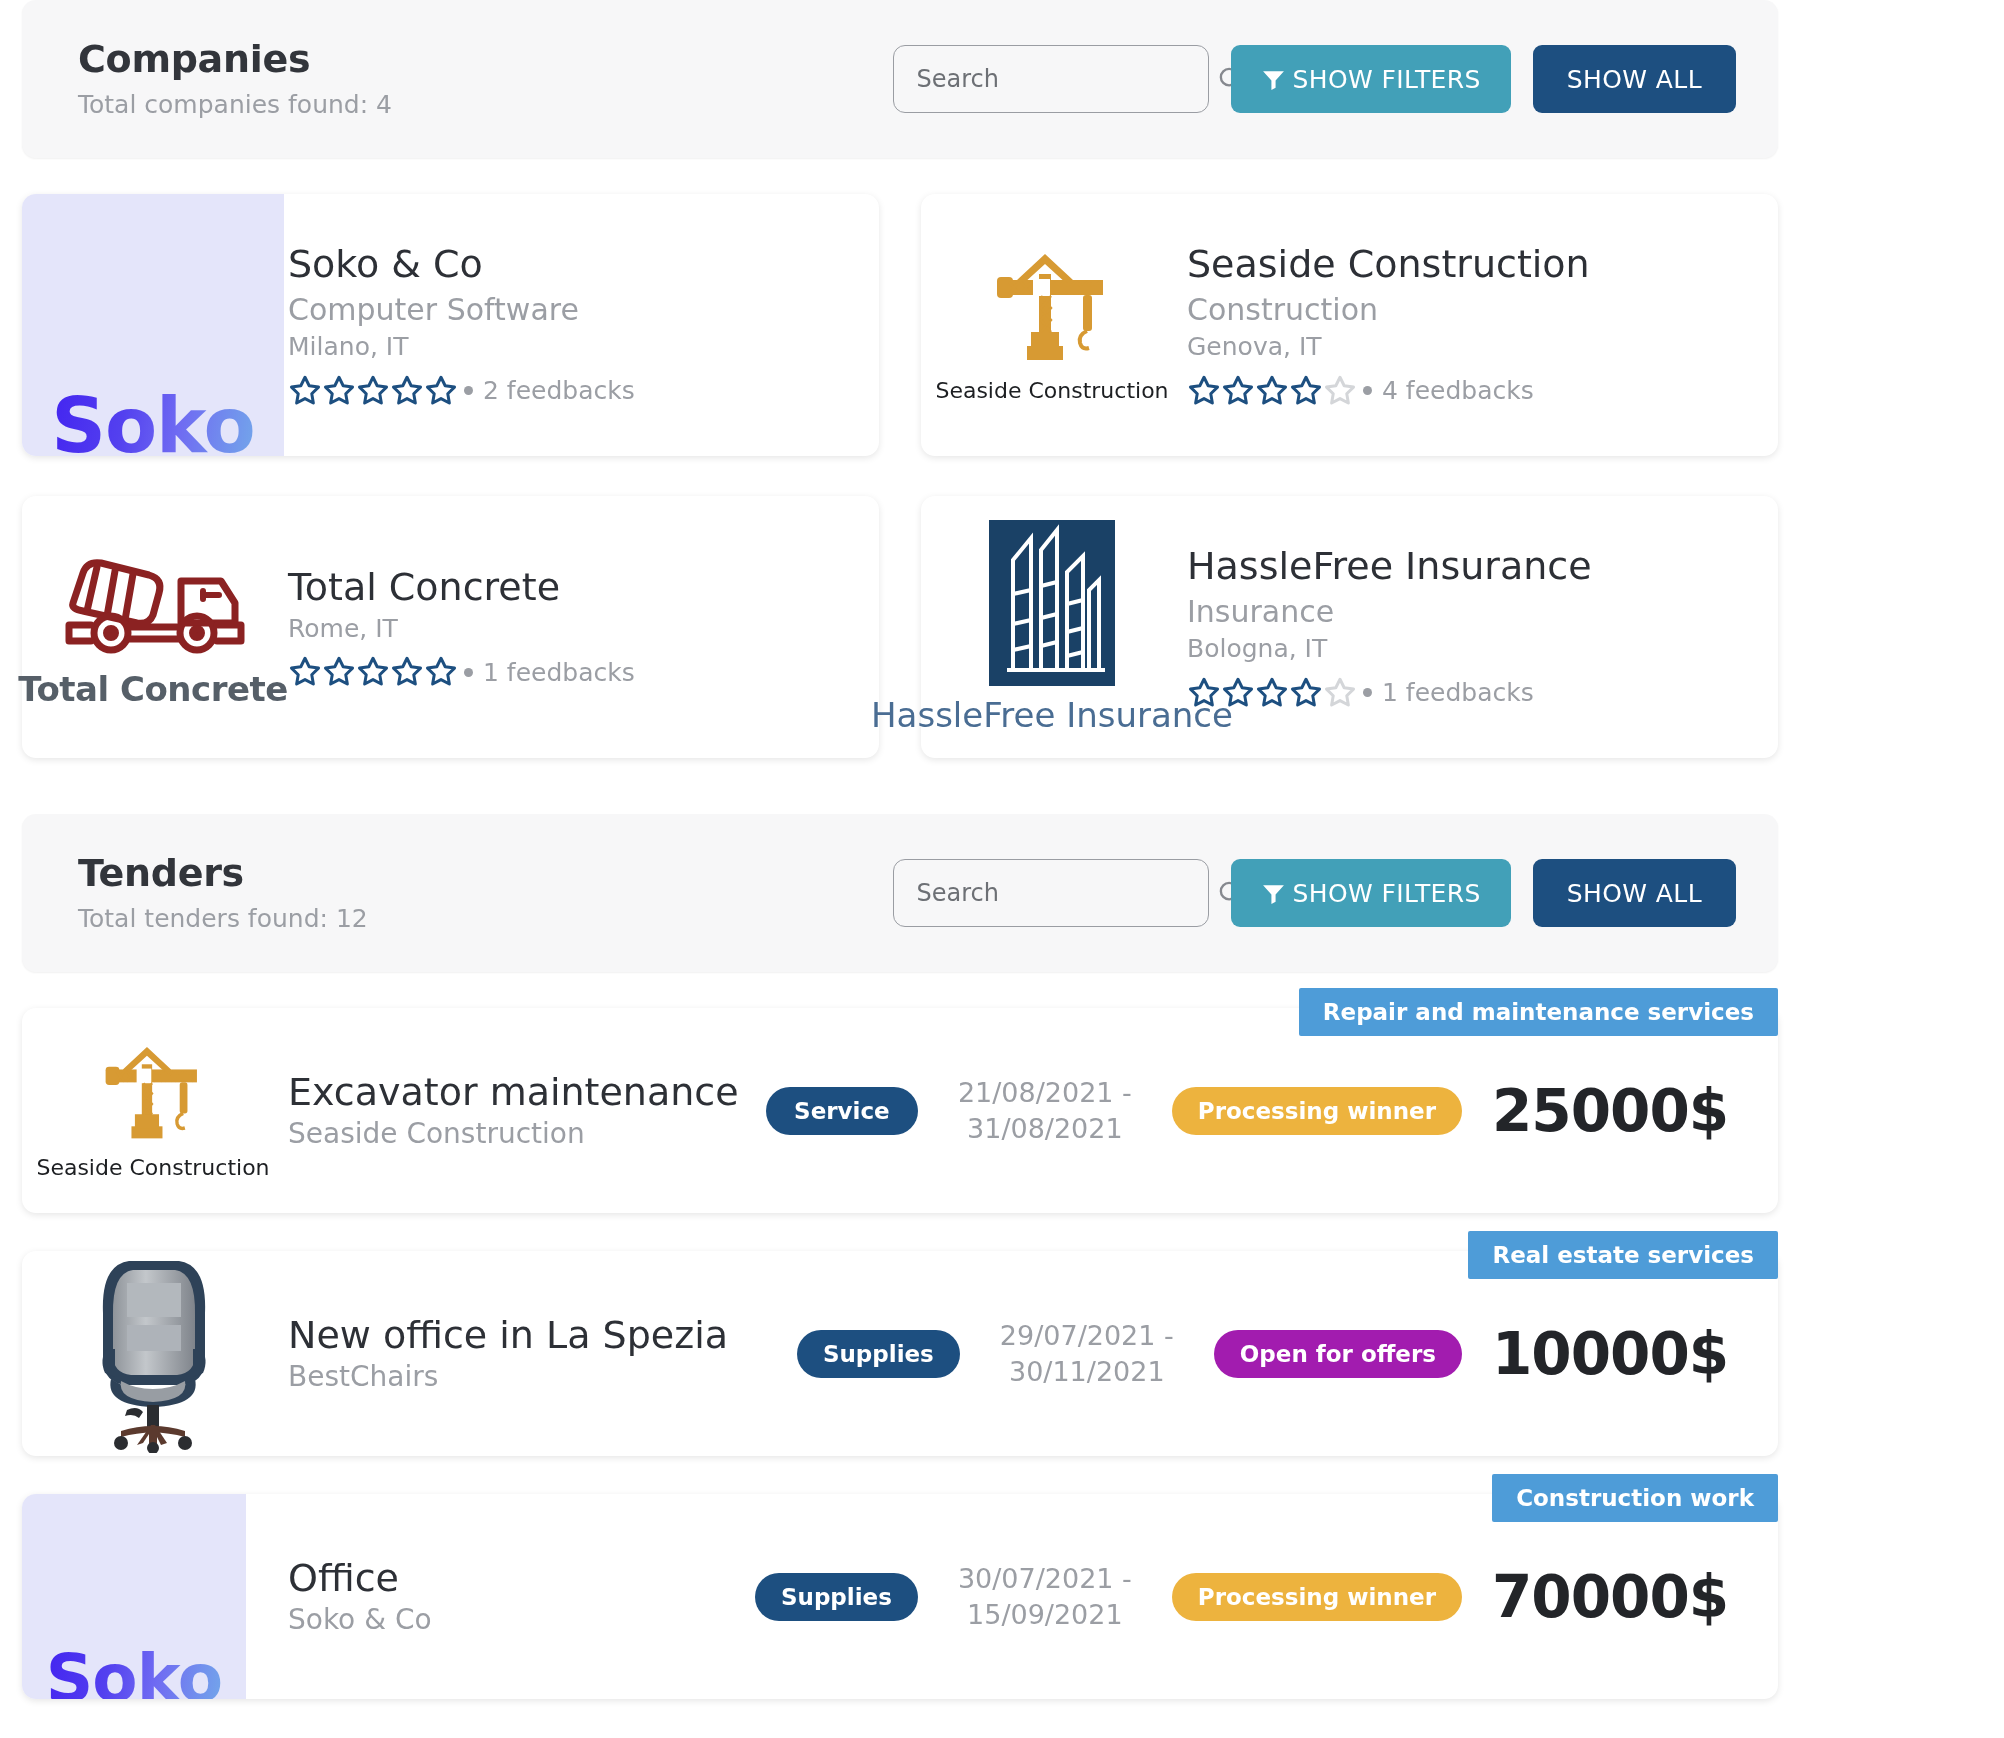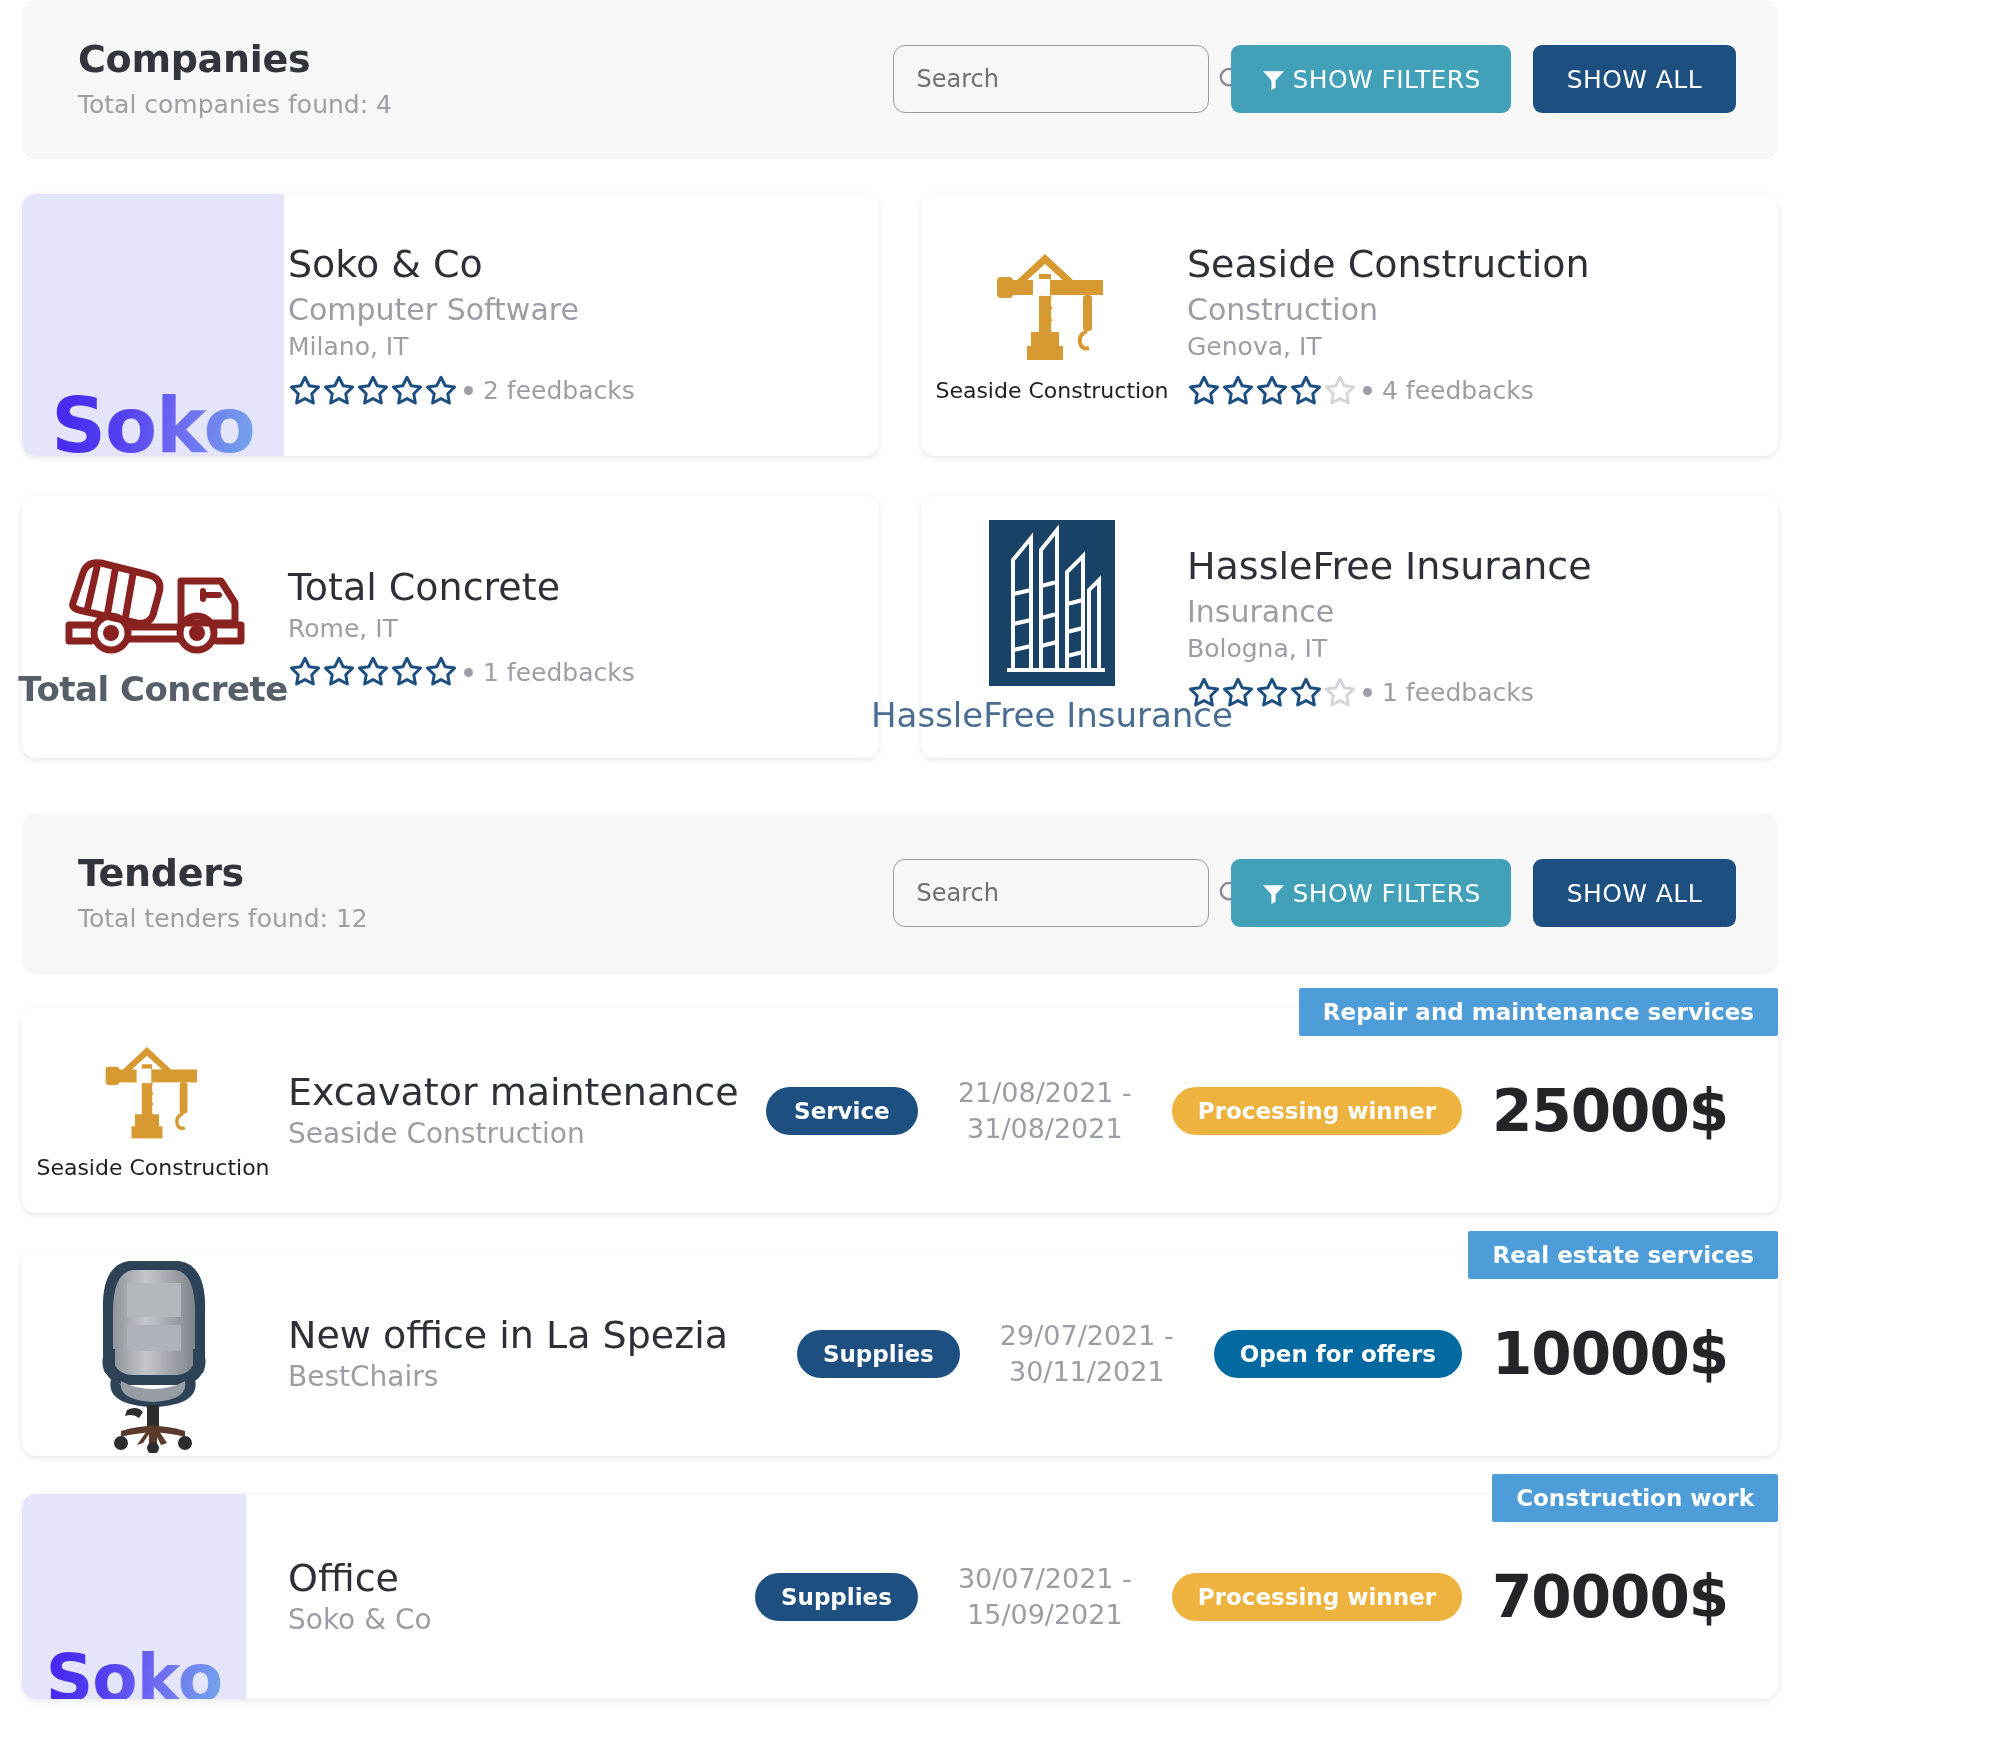--- a/index.html
+++ b/index.html
@@ -208,21 +208,21 @@
     display: flex; align-items: center; justify-content: center;
     padding: 0 26px;
     white-space: nowrap;
   }
   .pill-type { background: #1d4f80; min-width: 152px; }
   .t-dates {
     font-size: 27px; color: #9b9ea4; text-align: center;
     line-height: 1.3; margin: 0 40px; white-space: nowrap;
   }
   .pill-status { background: #edb33e; }
-  .pill-status.green { background: #0369a1; }
+  .pill-status.green { background: #a21caf; }
   .t-price {
     font-size: 58px; font-weight: bold; color: #232529;
     margin-left: 30px; min-width: 250px; text-align: left;
     letter-spacing: -1px; white-space: nowrap;
   }
   .cat-badge {
     position: absolute;
     top: 0; right: 0;
     transform: translateY(-50%);
     background: #4e9cd8;

